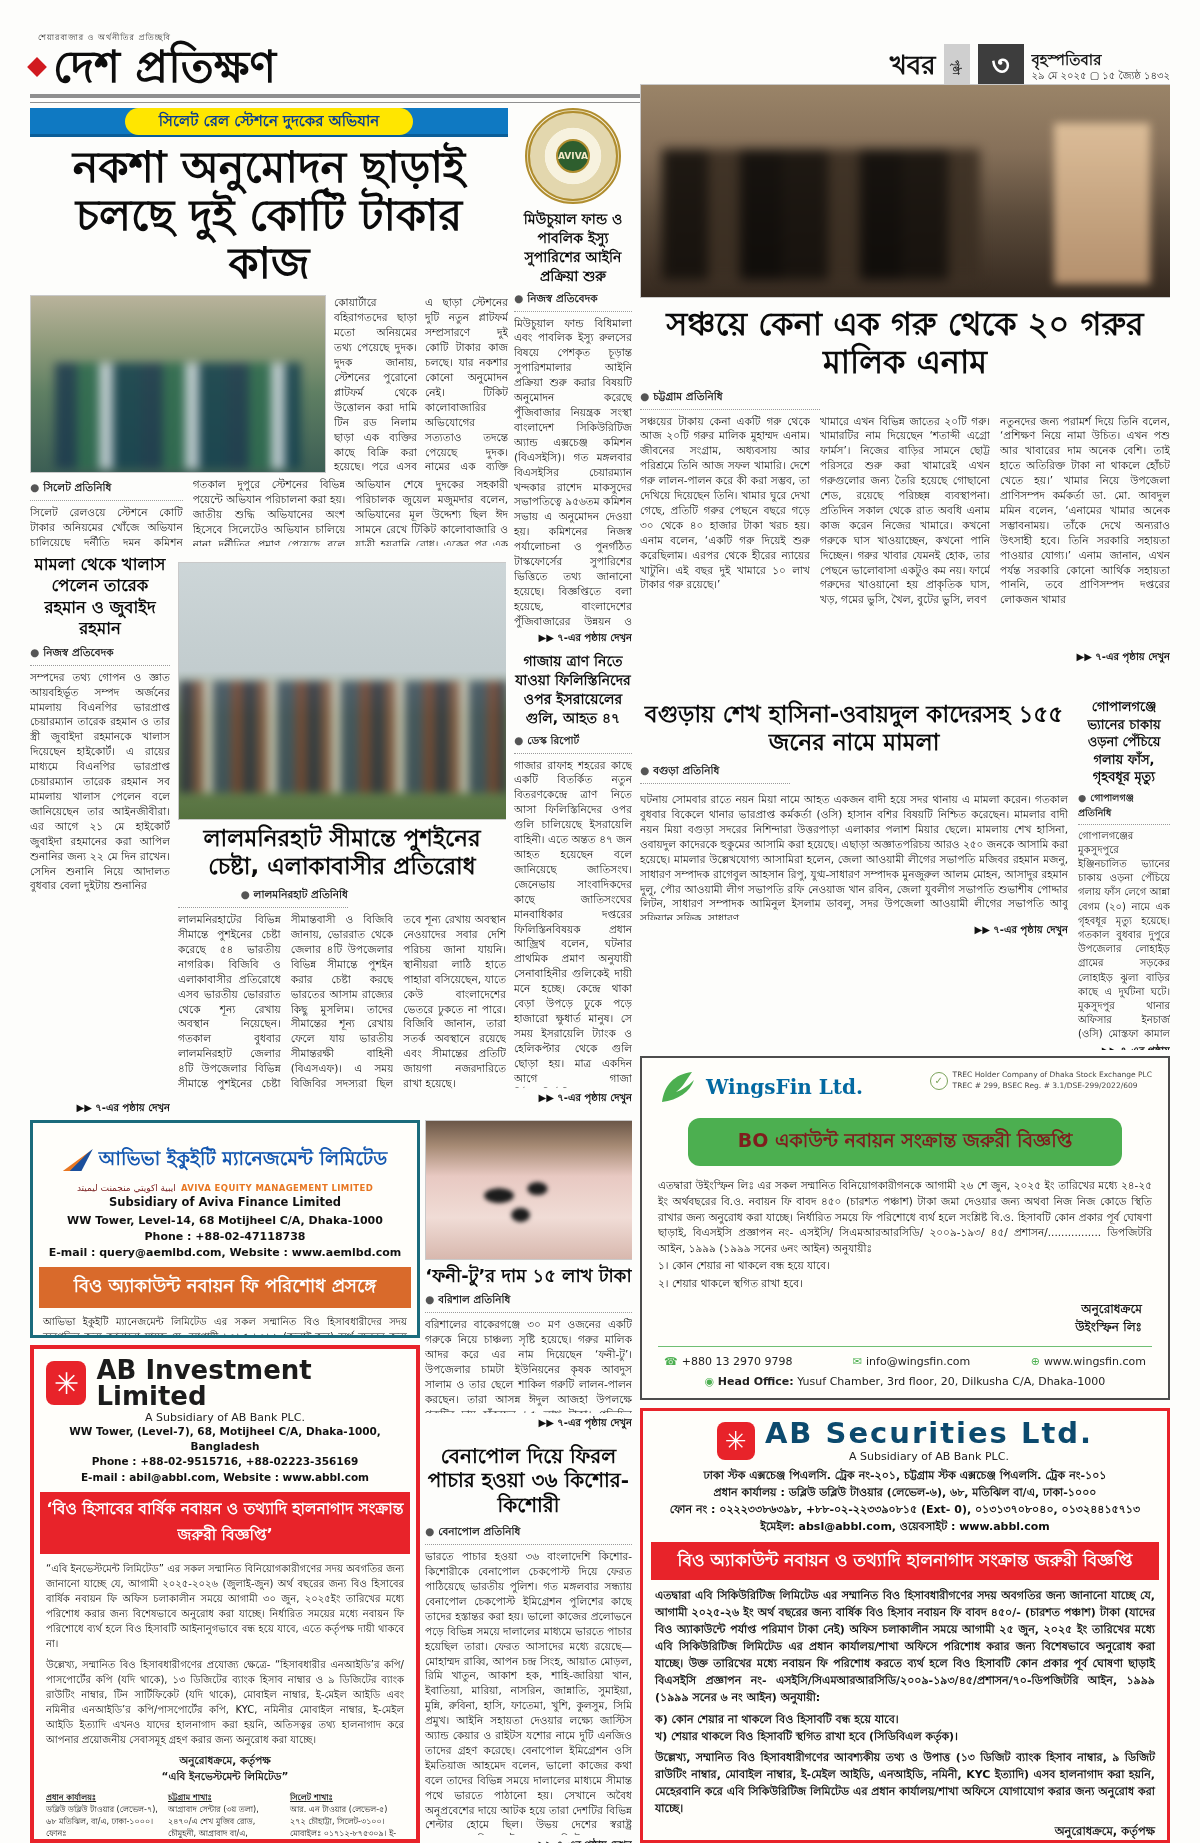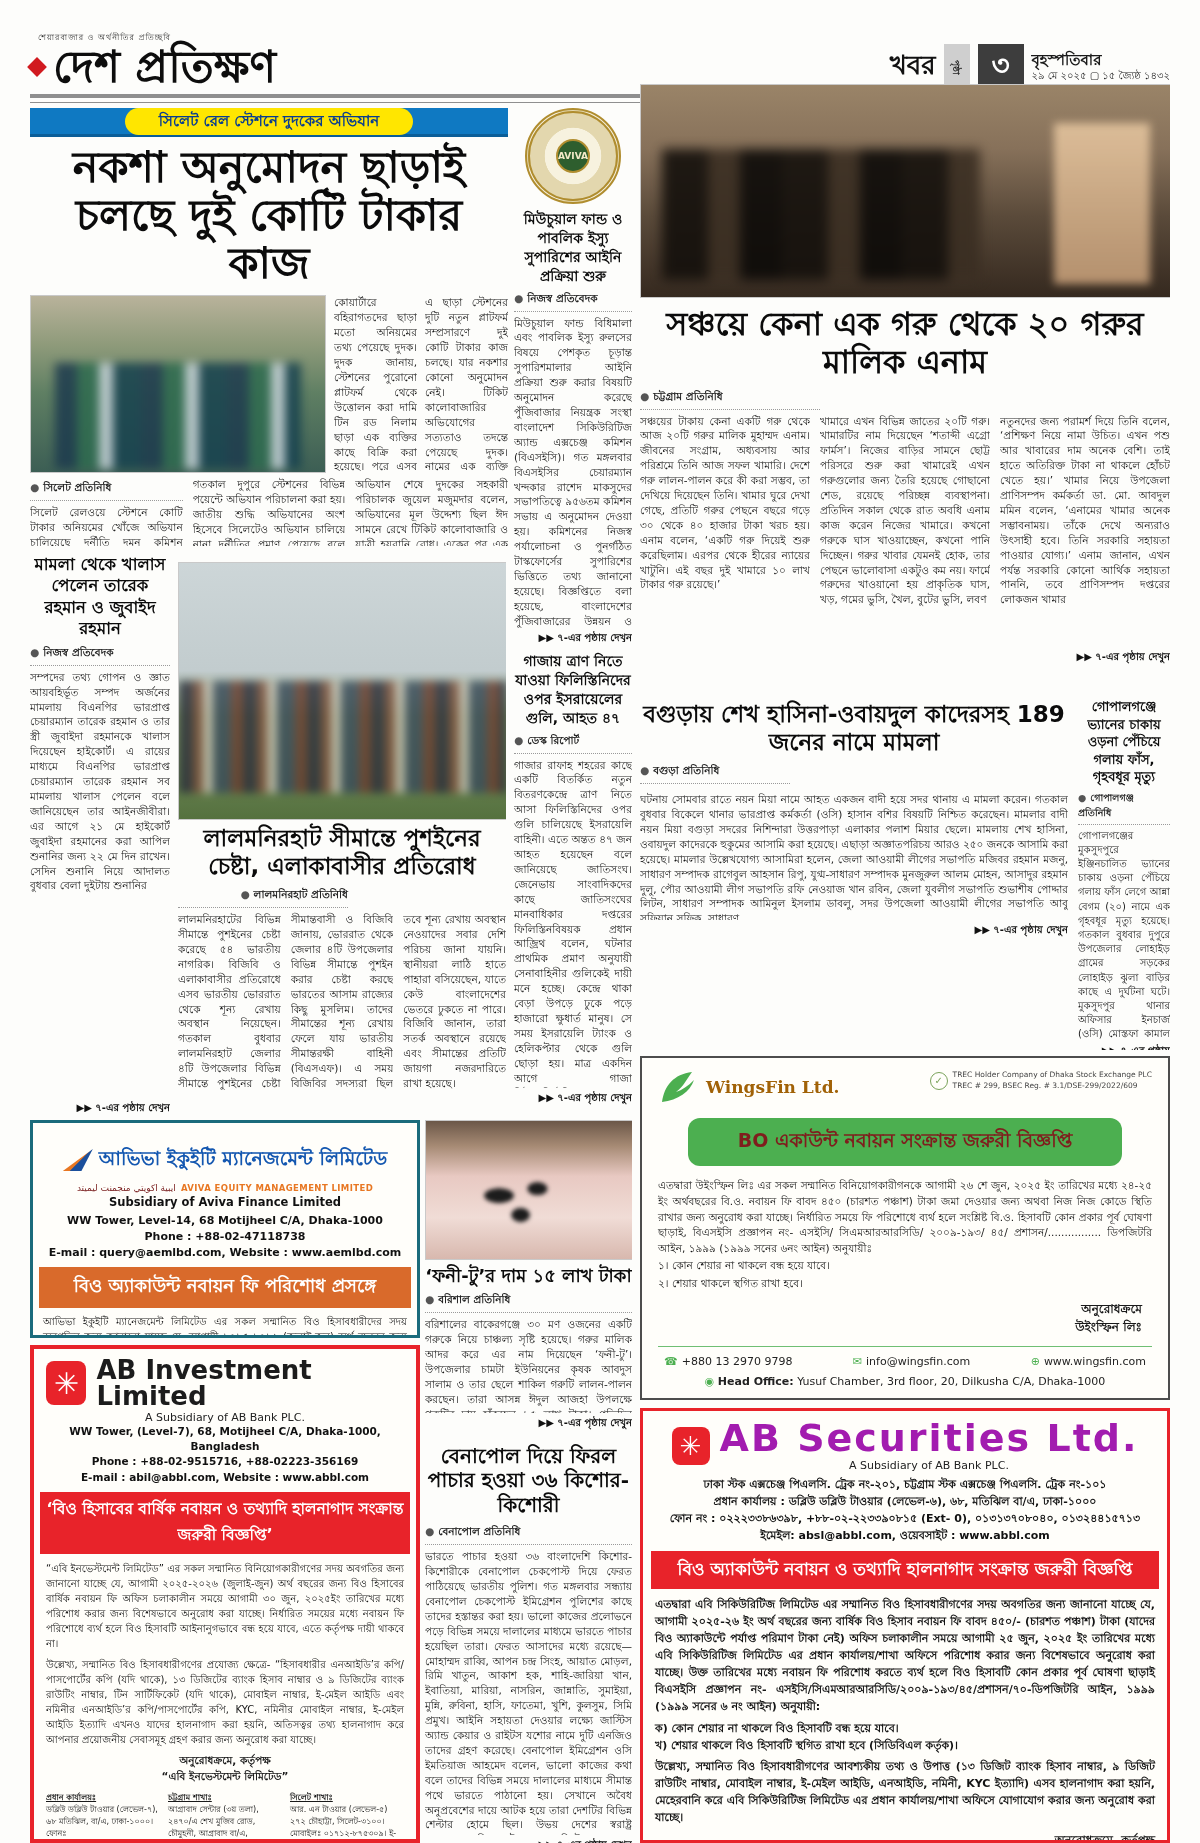--- a/index.html
+++ b/index.html
@@ -82,34 +82,34 @@
      display:flex;align-items:center;justify-content:center;font-weight:800;}
   .ab-name{font-size:26px;font-weight:800;color:#1c1c1c;line-height:1;}
   .ab-sub{font-size:11px;color:#222;text-align:center;margin-top:2px;}
   .banner-red{background:#e8232a;color:#fff;font-size:15.5px;font-weight:800;text-align:center;padding:5px 2px;margin:7px -6px;}
   .offices{display:flex;gap:8px;margin-top:8px;}
   .office{flex:1;font-size:8px;line-height:1.5;}
   .office b{text-decoration:underline;}
   .ad-wings{border:2px solid #4d4d4d;padding:12px 16px;}
   .wings-top{display:flex;justify-content:space-between;align-items:flex-start;}
   .wings-logo{display:flex;align-items:center;gap:8px;}
-  .wings-name{font-family:"DejaVu Serif","Liberation Serif",serif;font-size:17px;font-weight:700;color:#a16207;}
+  .wings-name{font-family:"DejaVu Serif","Liberation Serif",serif;font-size:20px;font-weight:700;color:#0369a1;}
   .trec{font-size:7.5px;color:#444;line-height:1.45;display:flex;gap:5px;align-items:center;}
   .trec-check{width:16px;height:16px;border:1.5px solid #7aa35a;border-radius:50%;color:#7aa35a;
      display:flex;align-items:center;justify-content:center;font-size:10px;}
   .banner-green{background:#4caf50;color:#7f1d1d;font-size:19px;font-weight:800;text-align:center;
      padding:8px 8px;border-radius:12px;margin:14px 30px 12px;}
   .wings-items{font-size:10.5px;line-height:1.7;color:#161616;}
   .wings-sign{font-size:12px;font-weight:800;text-align:right;line-height:1.5;margin:8px 10px 10px;}
   .wings-div{border-top:1.5px solid #6fbf73;margin:4px 0 8px;}
   .wings-contact{display:flex;justify-content:space-between;font-size:11px;color:#222;padding:0 6px;}
   .wings-contact .ic{color:#4caf50;margin-right:4px;}
   .wings-office{font-size:11px;text-align:center;margin-top:7px;color:#222;}
   .ad-absl{border:3px solid #e8232a;padding:8px 12px;}
-  .absl-name{font-size:38px;font-weight:700;letter-spacing:2px;color:#a21caf;line-height:1;}
+  .absl-name{font-size:29px;font-weight:700;letter-spacing:2px;color:#0c4a6e;line-height:1;}
   .absl-addr{font-size:11px;font-weight:700;text-align:center;line-height:1.55;color:#111;margin-top:4px;}
   .banner-red2{background:#e8232a;color:#fff;font-size:17px;font-weight:800;text-align:center;padding:5px 2px;margin:7px -4px;}
   .absl-body{font-size:11px;line-height:1.55;text-align:justify;font-weight:600;color:#141414;}
 </style>
 </head>
 <body>
 
 <div class="abs masthead" style="left:30px;top:24px;width:1140px;height:66px;">
   <div class="logo-wrap">
     <span class="tagline">শেয়ারবাজার ও অর্থনীতির প্রতিচ্ছবি</span>
@@ -198,21 +198,21 @@
 </div>
 
 <div class="abs clip" style="left:514px;top:650px;width:118px;height:460px;">
   <div class="headline-col">গাজায় ত্রাণ নিতে যাওয়া ফিলিস্তিনিদের ওপর ইসরায়েলের গুলি, আহত ৪৭</div>
   <div class="byline"><span class="dot">●</span><span>ডেস্ক রিপোর্ট</span></div>
   <div class="bodytxt clip" style="height:330px;">গাজার রাফাহ শহরের কাছে একটি বিতর্কিত নতুন বিতরণকেন্দ্রে ত্রাণ নিতে আসা ফিলিস্তিনিদের ওপর গুলি চালিয়েছে ইসরায়েলি বাহিনী। এতে অন্তত ৪৭ জন আহত হয়েছেন বলে জানিয়েছে জাতিসংঘ। জেনেভায় সাংবাদিকদের কাছে জাতিসংঘের মানবাধিকার দপ্তরের ফিলিস্তিনবিষয়ক প্রধান আজ্রিথ বলেন, ঘটনার প্রাথমিক প্রমাণ অনুযায়ী সেনাবাহিনীর গুলিকেই দায়ী মনে হচ্ছে। কেন্দ্রে থাকা বেড়া উপড়ে ঢুকে পড়ে হাজারো ক্ষুধার্ত মানুষ। সে সময় ইসরায়েলি ট্যাংক ও হেলিকপ্টার থেকে গুলি ছোড়া হয়। মাত্র একদিন আগে গাজা হিউম্যানিটেরিয়ান ফাউন্ডেশন (জিএইচএফ) নামে সংস্থা ত্রাণ বিতরণকেন্দ্রটি স্থাপন করেছিল। যুক্তরাষ্ট্র ও</div>
   <div class="cont">▶▶ ৭-এর পৃষ্ঠায় দেখুন</div>
 </div>
 
 <div class="abs clip" style="left:640px;top:696px;width:428px;height:354px;">
-  <div class="headline-md">বগুড়ায় শেখ হাসিনা-ওবায়দুল কাদেরসহ 189 জনের নামে মামলা</div>
+  <div class="headline-md">বগুড়ায় শেখ হাসিনা-ওবায়দুল কাদেরসহ ১৫৫ জনের নামে মামলা</div>
   <div class="byline" style="width:150px;"><span class="dot">●</span><span>বগুড়া প্রতিনিধি</span></div>
   <div class="bodytxt clip" style="height:128px;margin-top:8px;">ঘটনায় সোমবার রাতে নয়ন মিয়া নামে আহত একজন বাদী হয়ে সদর থানায় এ মামলা করেন। গতকাল বুধবার বিকেলে থানার ভারপ্রাপ্ত কর্মকর্তা (ওসি) হাসান বশির বিষয়টি নিশ্চিত করেছেন। মামলার বাদী নয়ন মিয়া বগুড়া সদরের নিশিন্দারা উত্তরপাড়া এলাকার পলাশ মিয়ার ছেলে। মামলায় শেখ হাসিনা, ওবায়দুল কাদেরকে হুকুমের আসামি করা হয়েছে। এছাড়া অজ্ঞাতপরিচয় আরও ২৫০ জনকে আসামি করা হয়েছে। মামলার উল্লেখযোগ্য আসামিরা হলেন, জেলা আওয়ামী লীগের সভাপতি মজিবর রহমান মজনু, সাধারণ সম্পাদক রাগেবুল আহসান রিপু, যুগ্ম-সাধারণ সম্পাদক মুনজুরুল আলম মোহন, আসাদুর রহমান দুলু, পৌর আওয়ামী লীগ সভাপতি রফি নেওয়াজ খান রবিন, জেলা যুবলীগ সভাপতি শুভাশীষ পোদ্দার লিটন, সাধারণ সম্পাদক আমিনুল ইসলাম ডাবলু, সদর উপজেলা আওয়ামী লীগের সভাপতি আবু সুফিয়ান সফিক, সাধারণ</div>
   <div class="cont">▶▶ ৭-এর পৃষ্ঠায় দেখুন</div>
 </div>
 
 <div class="abs clip" style="left:1078px;top:696px;width:92px;height:354px;">
   <div class="headline-col" style="font-size:13px;">গোপালগঞ্জে ভ্যানের চাকায় ওড়না পেঁচিয়ে গলায় ফাঁস, গৃহবধূর মৃত্যু</div>
   <div class="byline" style="font-size:9.5px;"><span class="dot">●</span><span>গোপালগঞ্জ প্রতিনিধি</span></div>
   <div class="bodytxt clip" style="height:212px;font-size:10px;">গোপালগঞ্জের মুকসুদপুরে ইঞ্জিনচালিত ভ্যানের চাকায় ওড়না পেঁচিয়ে গলায় ফাঁস লেগে আন্না বেগম (২০) নামে এক গৃহবধূর মৃত্যু হয়েছে। গতকাল বুধবার দুপুরে উপজেলার লোহাইড় গ্রামের সড়কের লোহাইড় ঝুলা বাড়ির কাছে এ দুর্ঘটনা ঘটে। মুকসুদপুর থানার অফিসার ইনচার্জ (ওসি) মোস্তফা কামাল বিষয়টি নিশ্চিত করেছেন। নিহত আন্না বেগম মুকসুদপুর উপজেলার লোহাইড় গ্রামের সোহেল মুন্সির স্ত্রী। মুকসুদপুর থানার অফিসার ইনচার্জ (ওসি) মোস্তফা কামাল বলেন, বনগ্রাম বাজার থেকে কেনাকাটা করে ইঞ্জিনচালিত একটি ভ্যানে চড়ে</div>
   <div class="cont">▶▶ ৭-এর পৃষ্ঠায় দেখুন</div>

